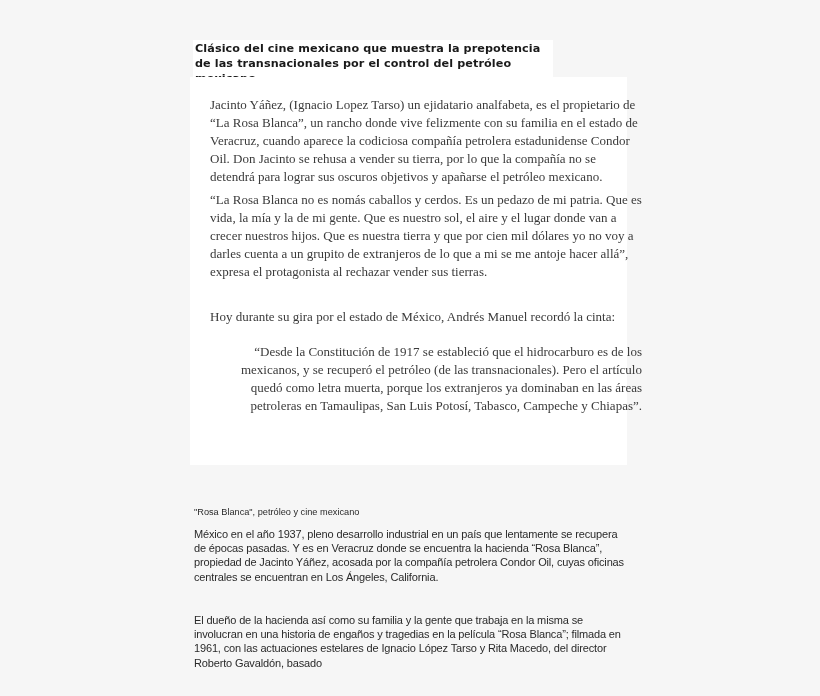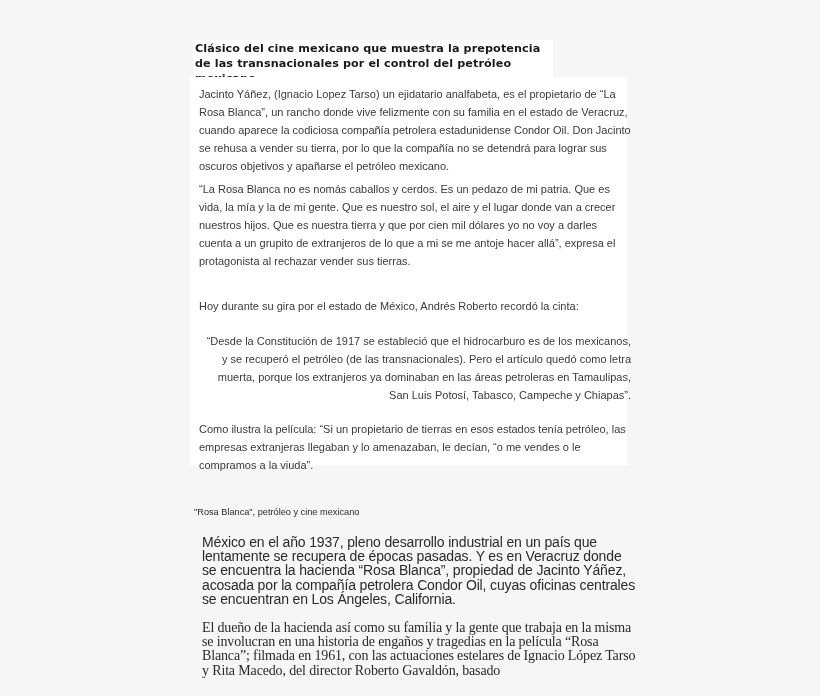--- a/index.html
+++ b/index.html
@@ -41,26 +41,26 @@
       left: 190px;
       top: 77px;
       width: 437px;
       height: 388px;
       background: #ffffff;
     }
     .para {
       position: absolute;
       left: 194px;
       width: 432px;
-      font-family: Liberation Sans, sans-serif;
-      font-size: 11px;
+      font-family: Liberation Serif, serif;
+      font-size: 13px;
       line-height: 18px;
       color: #3a3a3a;
       letter-spacing: 0px;
-      margin: 5px;
+      margin: 16px;
     }
     .p1 { top: 80px; }
     .p2 { top: 175px; }
     .p3 { top: 292px; }
     .p4 { top: 327px; text-align: right; }
     .p5 { top: 415px; }
 
     .sub-heading {
       position: absolute;
       left: 194px;
@@ -69,41 +69,40 @@
       font-size: 9.2px;
       line-height: 14px;
       color: #2a2a2a;
       margin: 0;
     }
     .small-para {
       position: absolute;
       left: 194px;
       width: 436px;
       font-family: "Liberation Sans", sans-serif;
-      font-size: 14px;
+      font-size: 11px;
       line-height: 14.2px;
       color: #2a2a2a;
-      margin: 8px;
+      margin: 0;
       letter-spacing: -0.15px;
     }
     .sp1 { top: 527px; }
-    .sp2 { top: 613px; font-family: Liberation Serif, serif; }
+    .sp2 { top: 613px; }
   </style>
 </head>
 <body>
 
 <div class="page">
 
   <div class="title-block">Clásico del cine mexicano que muestra la prepotencia de las transnacionales por el control del petróleo mexicano.</div>
 
   <div class="article-block"></div>
 
   <p class="para p1">Jacinto Yáñez, (Ignacio Lopez Tarso) un ejidatario analfabeta, es el propietario de “La Rosa Blanca”, un rancho donde vive felizmente con su familia en el estado de Veracruz, cuando aparece la codiciosa compañía petrolera estadunidense Condor Oil. Don Jacinto se rehusa a vender su tierra, por lo que la compañía no se detendrá para lograr sus oscuros objetivos y apañarse el petróleo mexicano.</p>
   <p class="para p2">“La Rosa Blanca no es nomás caballos y cerdos. Es un pedazo de mi patria. Que es vida, la mía y la de mi gente. Que es nuestro sol, el aire y el lugar donde van a crecer nuestros hijos. Que es nuestra tierra y que por cien mil dólares yo no voy a darles cuenta a un grupito de extranjeros de lo que a mi se me antoje hacer allá”, expresa el protagonista al rechazar vender sus tierras.</p>
-  <p class="para p3">Hoy durante su gira por el estado de México, Andrés Roberto recordó la cinta:</p>
+  <p class="para p3">Hoy durante su gira por el estado de México, Andrés Manuel recordó la cinta:</p>
   <p class="para p4">“Desde la Constitución de 1917 se estableció que el hidrocarburo es de los mexicanos, y se recuperó el petróleo (de las transnacionales). Pero el artículo quedó como letra muerta, porque los extranjeros ya dominaban en las áreas petroleras en Tamaulipas, San Luis Potosí, Tabasco, Campeche y Chiapas”.</p>
-  <p class="para p5">Como ilustra la película: “Si un propietario de tierras en esos estados tenía petróleo, las empresas extranjeras llegaban y lo amenazaban, le decían, “o me vendes o le compramos a la viuda”.</p>
 
   <p class="sub-heading">"Rosa Blanca", petróleo y cine mexicano</p>
   <p class="small-para sp1">México en el año 1937, pleno desarrollo industrial en un país que lentamente se recupera de épocas pasadas. Y es en Veracruz donde se encuentra la hacienda “Rosa Blanca”, propiedad de Jacinto Yáñez, acosada por la compañía petrolera Condor Oil, cuyas oficinas centrales se encuentran en Los Ángeles, California.</p>
   <p class="small-para sp2">El dueño de la hacienda así como su familia y la gente que trabaja en la misma se involucran en una historia de engaños y tragedias en la película “Rosa Blanca”; filmada en 1961, con las actuaciones estelares de Ignacio López Tarso y Rita Macedo, del director Roberto Gavaldón, basado</p>
 
 </div>
 
 </body></html>

